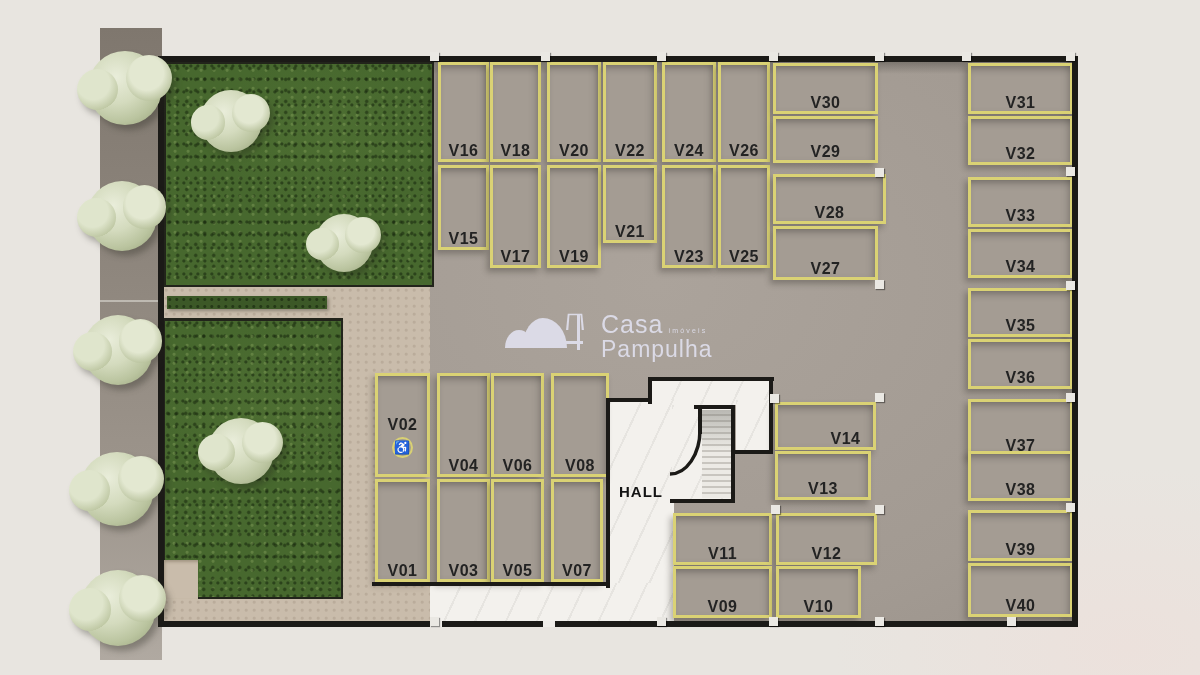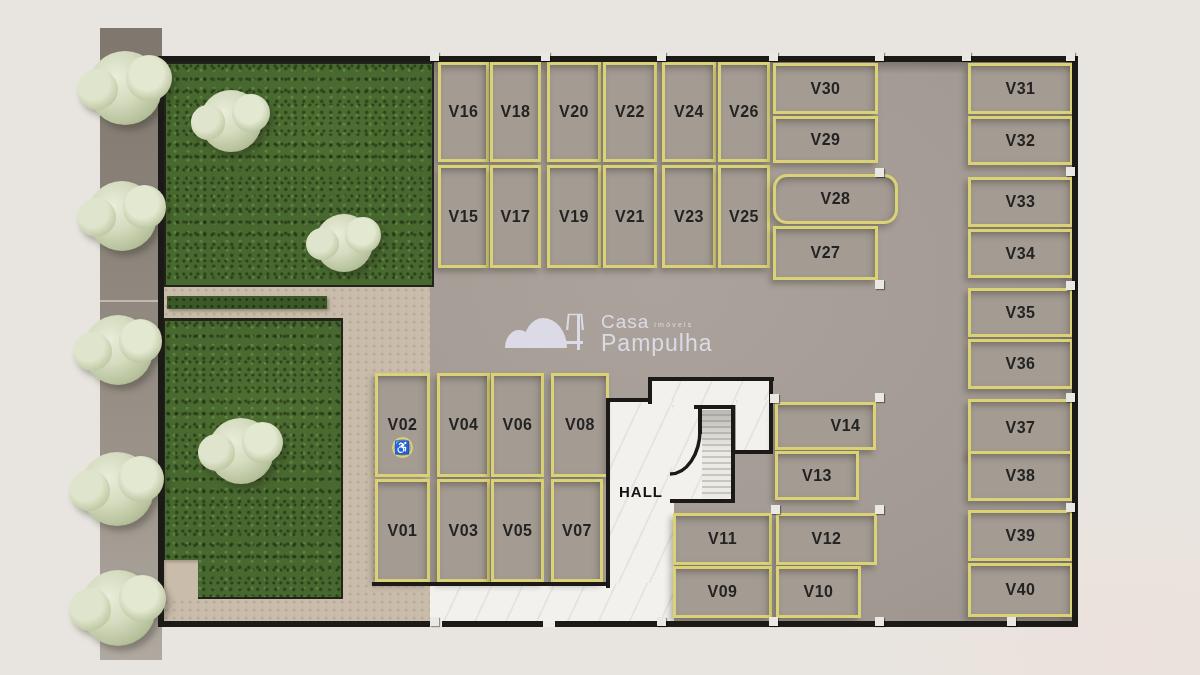--- a/index.html
+++ b/index.html
@@ -71,21 +71,21 @@
   .wall{position:absolute;background:#1b1a17;z-index:8;}
   .wall-gap{position:absolute;background:#efede9;z-index:9;}
   .curve-svg{position:absolute;left:666px;top:426px;z-index:8;}
   
   .stall{
     position:absolute;box-sizing:border-box;z-index:6;
     background:#a49c93;border:3px solid #dad274;
     box-shadow:-3px 4px 6px rgba(35,33,28,.30),
       inset 0 7px 9px -5px rgba(0,0,0,.32),
       inset -6px 0 8px -5px rgba(0,0,0,.22);
-    display:flex;flex-direction:column;align-items:center;justify-content:center;
+    display:flex;flex-direction:column;align-items:center;justify-content:flex-end;
   }
   .stall-label{font-weight:bold;font-size:16px;line-height:1;color:#232323;letter-spacing:.5px;}
   .stall.accessible{justify-content:center;padding-top:24px;}
   .access-icon{margin-top:4px;width:21px;height:21px;border:2px solid #d9d173;border-radius:50%;
     color:#d9d173;font-size:13px;line-height:18px;text-align:center;box-sizing:border-box;}
   .col-marker{position:absolute;width:9px;height:9px;background:#eae8e3;z-index:9;
     box-shadow:1px 1px 1px rgba(0,0,0,.4);}
   
   .hall-label{position:absolute;left:608px;top:483px;width:66px;z-index:10;
     text-align:center;font-weight:bold;font-size:15px;color:#141414;letter-spacing:1px;}
@@ -95,21 +95,21 @@
   .dome-small{position:absolute;left:0;bottom:8px;width:28px;height:18px;background:#dbdae6;
     border-radius:50% 50% 0 0 / 100% 100% 0 0;}
   .dome-big{position:absolute;left:18px;bottom:8px;width:44px;height:30px;background:#dbdae6;
     border-radius:45% 55% 0 0 / 95% 100% 0 0;}
   .icon-tail{position:absolute;left:56px;bottom:12px;width:22px;height:3px;background:#dbdae6;}
   .tower-pole{position:absolute;left:72px;bottom:6px;width:2.5px;height:36px;background:#dbdae6;}
   .tower-cup{position:absolute;left:62px;top:2px;width:12px;height:16px;border:2.5px solid #dbdae6;
     border-top-width:2.5px;border-bottom:none;transform:perspective(40px) rotateX(28deg);}
   .logo-text{margin-left:10px;margin-top:2px;font-weight:300;line-height:1.0;}
   .logo-row1{display:flex;align-items:flex-end;}
-  .brand{font-size:19px;letter-spacing:1px;}
+  .brand{font-size:25px;letter-spacing:1px;}
   .brand-sub{font-size:7px;letter-spacing:2.2px;margin-left:5px;margin-bottom:3px;}
   .brand2{font-size:23px;letter-spacing:1px;margin-top:1px;}
 </style>
 </head>
 <body>
 
 <div class="scene">
 
   <div class="sidewalk">
     <div class="sw-joint" style="top:272px"></div>
@@ -155,57 +155,57 @@
     <path d="M 34 4 A 30 44 0 0 1 4 48" fill="none" stroke="#1b1a17" stroke-width="3.5"></path>
   </svg>
 
   <div>
       <div class="stall" style="left: 438px; top: 62px; width: 51px; height: 100px;">
         <span class="stall-label">V16</span>
       </div>
       <div class="stall" style="left: 490px; top: 62px; width: 51px; height: 100px;">
         <span class="stall-label">V18</span>
       </div>
-      <div class="stall" style="left: 438px; top: 165px; width: 51px; height: 103px;">
+      <div class="stall" style="left: 438px; top: 165px; width: 51px; height: 85px;">
         <span class="stall-label">V15</span>
       </div>
       <div class="stall" style="left: 490px; top: 165px; width: 51px; height: 103px;">
         <span class="stall-label">V17</span>
       </div>
       <div class="stall" style="left: 547px; top: 62px; width: 54px; height: 100px;">
         <span class="stall-label">V20</span>
       </div>
       <div class="stall" style="left: 603px; top: 62px; width: 54px; height: 100px;">
         <span class="stall-label">V22</span>
       </div>
       <div class="stall" style="left: 547px; top: 165px; width: 54px; height: 103px;">
         <span class="stall-label">V19</span>
       </div>
-      <div class="stall" style="left: 603px; top: 165px; width: 54px; height: 103px;">
+      <div class="stall" style="left: 603px; top: 165px; width: 54px; height: 78px;">
         <span class="stall-label">V21</span>
       </div>
       <div class="stall" style="left: 662px; top: 62px; width: 54px; height: 100px;">
         <span class="stall-label">V24</span>
       </div>
       <div class="stall" style="left: 718px; top: 62px; width: 52px; height: 100px;">
         <span class="stall-label">V26</span>
       </div>
       <div class="stall" style="left: 662px; top: 165px; width: 54px; height: 103px;">
         <span class="stall-label">V23</span>
       </div>
       <div class="stall" style="left: 718px; top: 165px; width: 52px; height: 103px;">
         <span class="stall-label">V25</span>
       </div>
       <div class="stall" style="left: 773px; top: 63px; width: 105px; height: 51px;">
         <span class="stall-label">V30</span>
       </div>
       <div class="stall" style="left: 773px; top: 116px; width: 105px; height: 47px;">
         <span class="stall-label">V29</span>
       </div>
-      <div class="stall" style="left: 773px; top: 174px; width: 125px; height: 50px; border-radius: 14px;">
+      <div class="stall" style="left: 773px; top: 174px; width: 113px; height: 50px;">
         <span class="stall-label">V28</span>
       </div>
       <div class="stall" style="left: 773px; top: 226px; width: 105px; height: 54px;">
         <span class="stall-label">V27</span>
       </div>
       <div class="stall" style="left: 968px; top: 63px; width: 105px; height: 51px;">
         <span class="stall-label">V31</span>
       </div>
       <div class="stall" style="left: 968px; top: 116px; width: 105px; height: 49px;">
         <span class="stall-label">V32</span>
@@ -255,21 +255,21 @@
       </div>
       <div class="stall" style="left: 491px; top: 479px; width: 53px; height: 103px;">
         <span class="stall-label">V05</span>
       </div>
       <div class="stall" style="left: 551px; top: 479px; width: 52px; height: 103px;">
         <span class="stall-label">V07</span>
       </div>
       <div class="stall" style="left: 775px; top: 402px; width: 101px; height: 48px; padding-left: 40px;">
         <span class="stall-label">V14</span>
       </div>
-      <div class="stall" style="left: 775px; top: 451px; width: 84px; height: 49px;">
+      <div class="stall" style="left: 775px; top: 451px; width: 96px; height: 49px;">
         <span class="stall-label">V13</span>
       </div>
       <div class="stall" style="left: 673px; top: 513px; width: 99px; height: 52px;">
         <span class="stall-label">V11</span>
       </div>
       <div class="stall" style="left: 776px; top: 513px; width: 101px; height: 52px;">
         <span class="stall-label">V12</span>
       </div>
       <div class="stall" style="left: 673px; top: 566px; width: 99px; height: 52px;">
         <span class="stall-label">V09</span>

